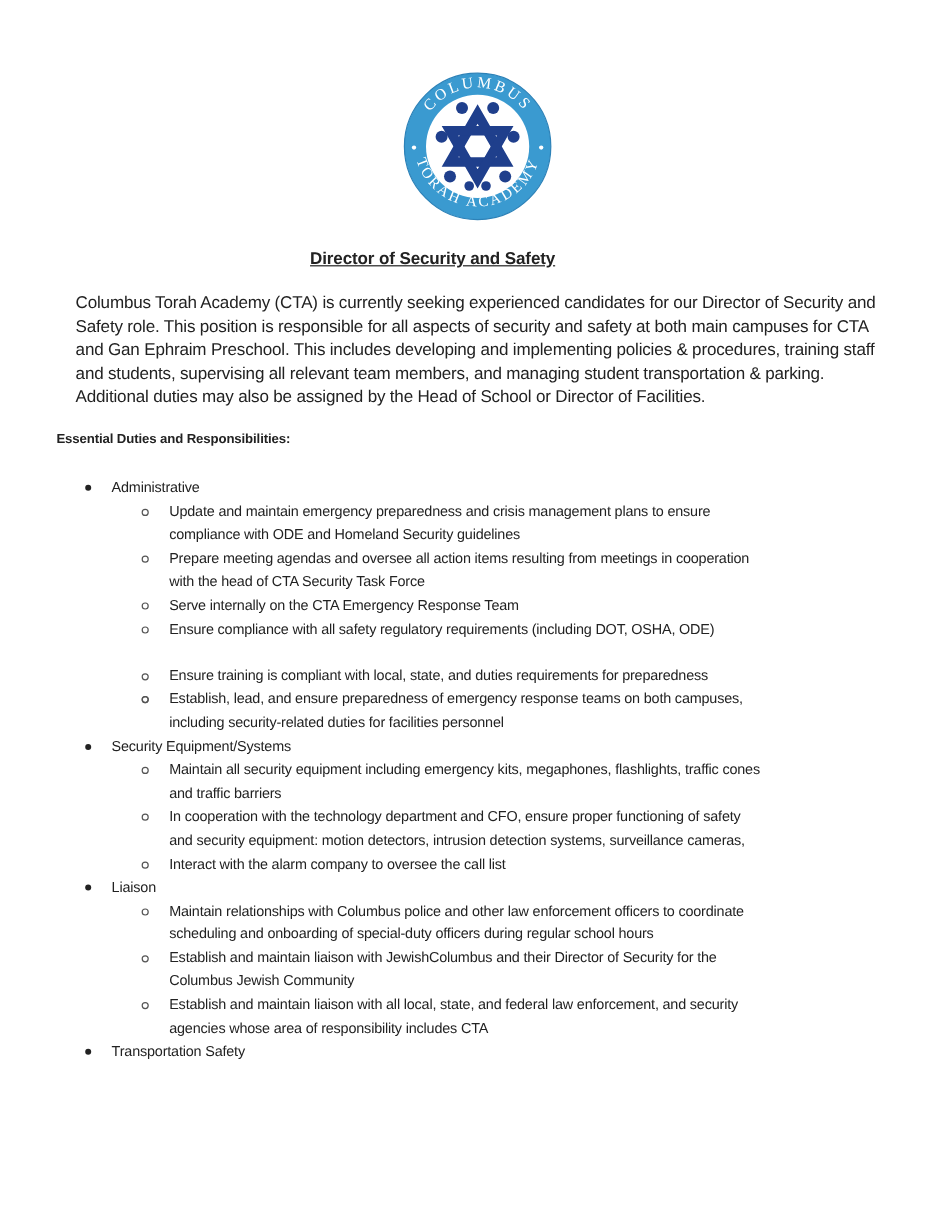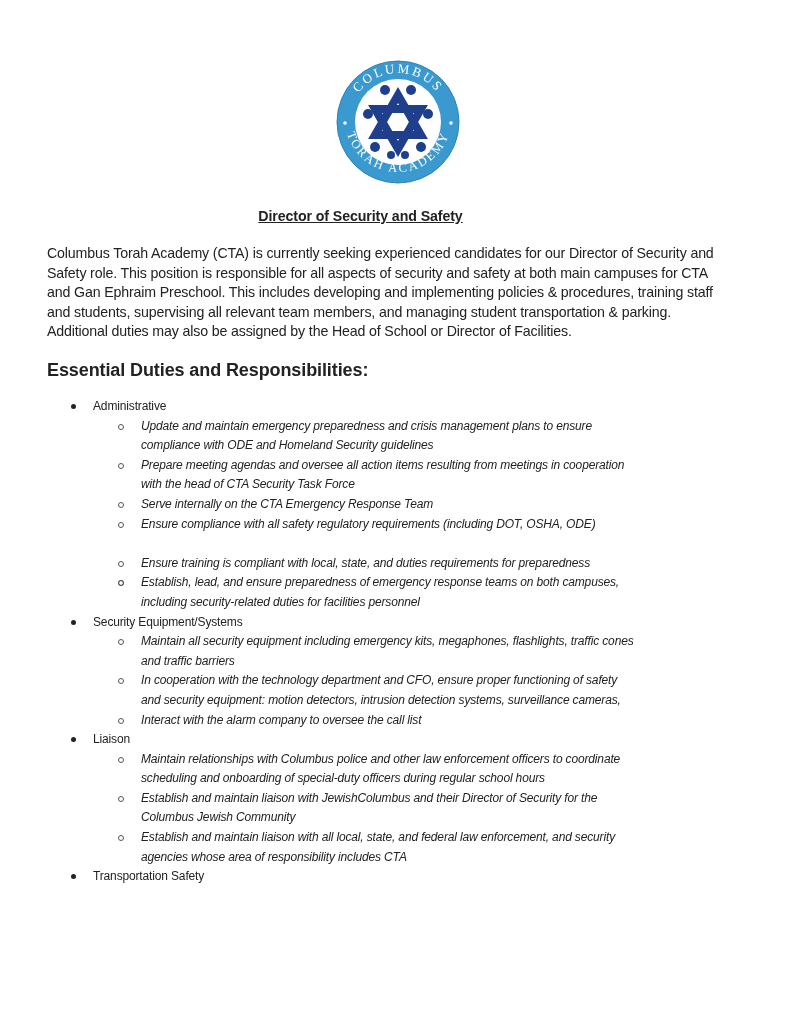--- a/index.html
+++ b/index.html
@@ -4,28 +4,28 @@
 <style>
   html, body { margin: 0; padding: 0; background: #ffffff; }
   body { width: 791px; height: 1024px; position: relative; overflow: hidden;
          font-family: "Liberation Sans", sans-serif; color: #222222; }
   .page { position: absolute; left: 0; top: 0; width: 791px; height: 1024px; }
   .logo { position: absolute; left: 335px; top: 59px; width: 126px; height: 126px; }
   .title { position: absolute; left: 0; width: 721px; top: 208px; text-align: center;
            font-weight: bold; font-size: 14.2px; text-decoration: underline; letter-spacing: -0.1px; }
   .intro { position: absolute; left: 47px; top: 244px; width: 710px;
            font-size: 14.2px; line-height: 19.6px; letter-spacing: -0.15px; }
-  .intro div { white-space: nowrap; }
+  .intro div { white-space: nowrap; margin-left: 16px; }
   .section-heading { position: absolute; left: 47px; top: 360px; font-weight: bold;
-                     font-size: 18px; letter-spacing: -0.1px; }
+                     font-size: 11px; letter-spacing: -0.1px; }
   .list { position: absolute; left: 0; top: 397px; width: 654px; font-size: 12px;
           line-height: 19.6px; letter-spacing: -0.15px; }
   .l1 { position: relative; padding-left: 93px; white-space: nowrap; }
   .l1 .dot { position: absolute; left: 71px; top: 7px; width: 5px; height: 5px; border-radius: 50%; background: #222; }
-  .l2 { position: relative; padding-left: 141px; white-space: nowrap; font-style: italic; }
+  .l2 { position: relative; padding-left: 141px; white-space: nowrap; }
   .l2 .circ { position: absolute; left: 118px; top: 7px; width: 4px; height: 4px; border-radius: 50%;
               border: 1px solid #555; background: transparent; }
   .gap { height: 19.6px; }
 </style>
 </head>
 <body>
 
 <div class="page">
 
   <svg class="logo" viewBox="0 0 126 126">

